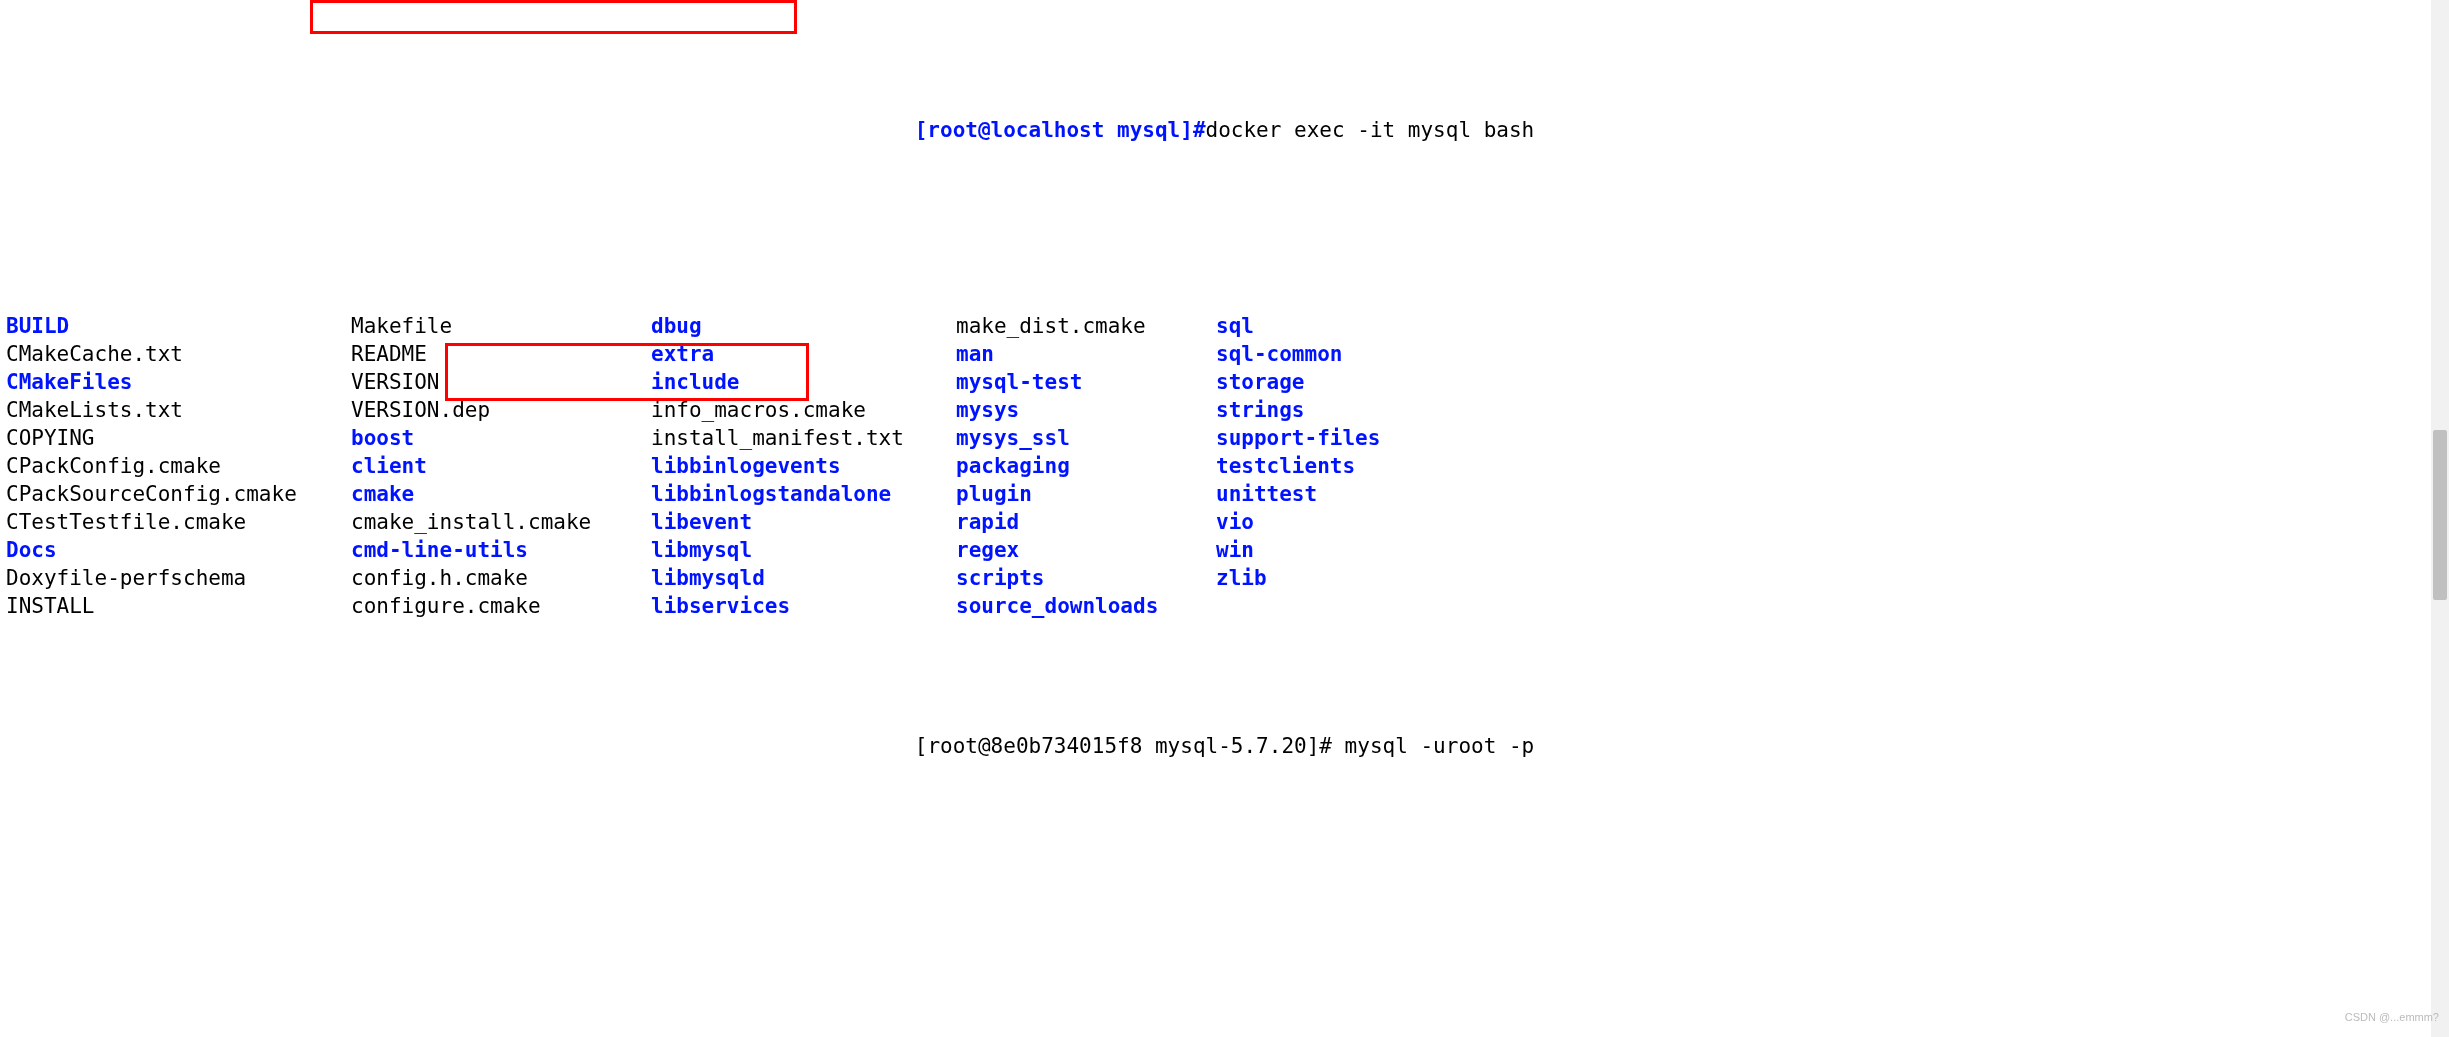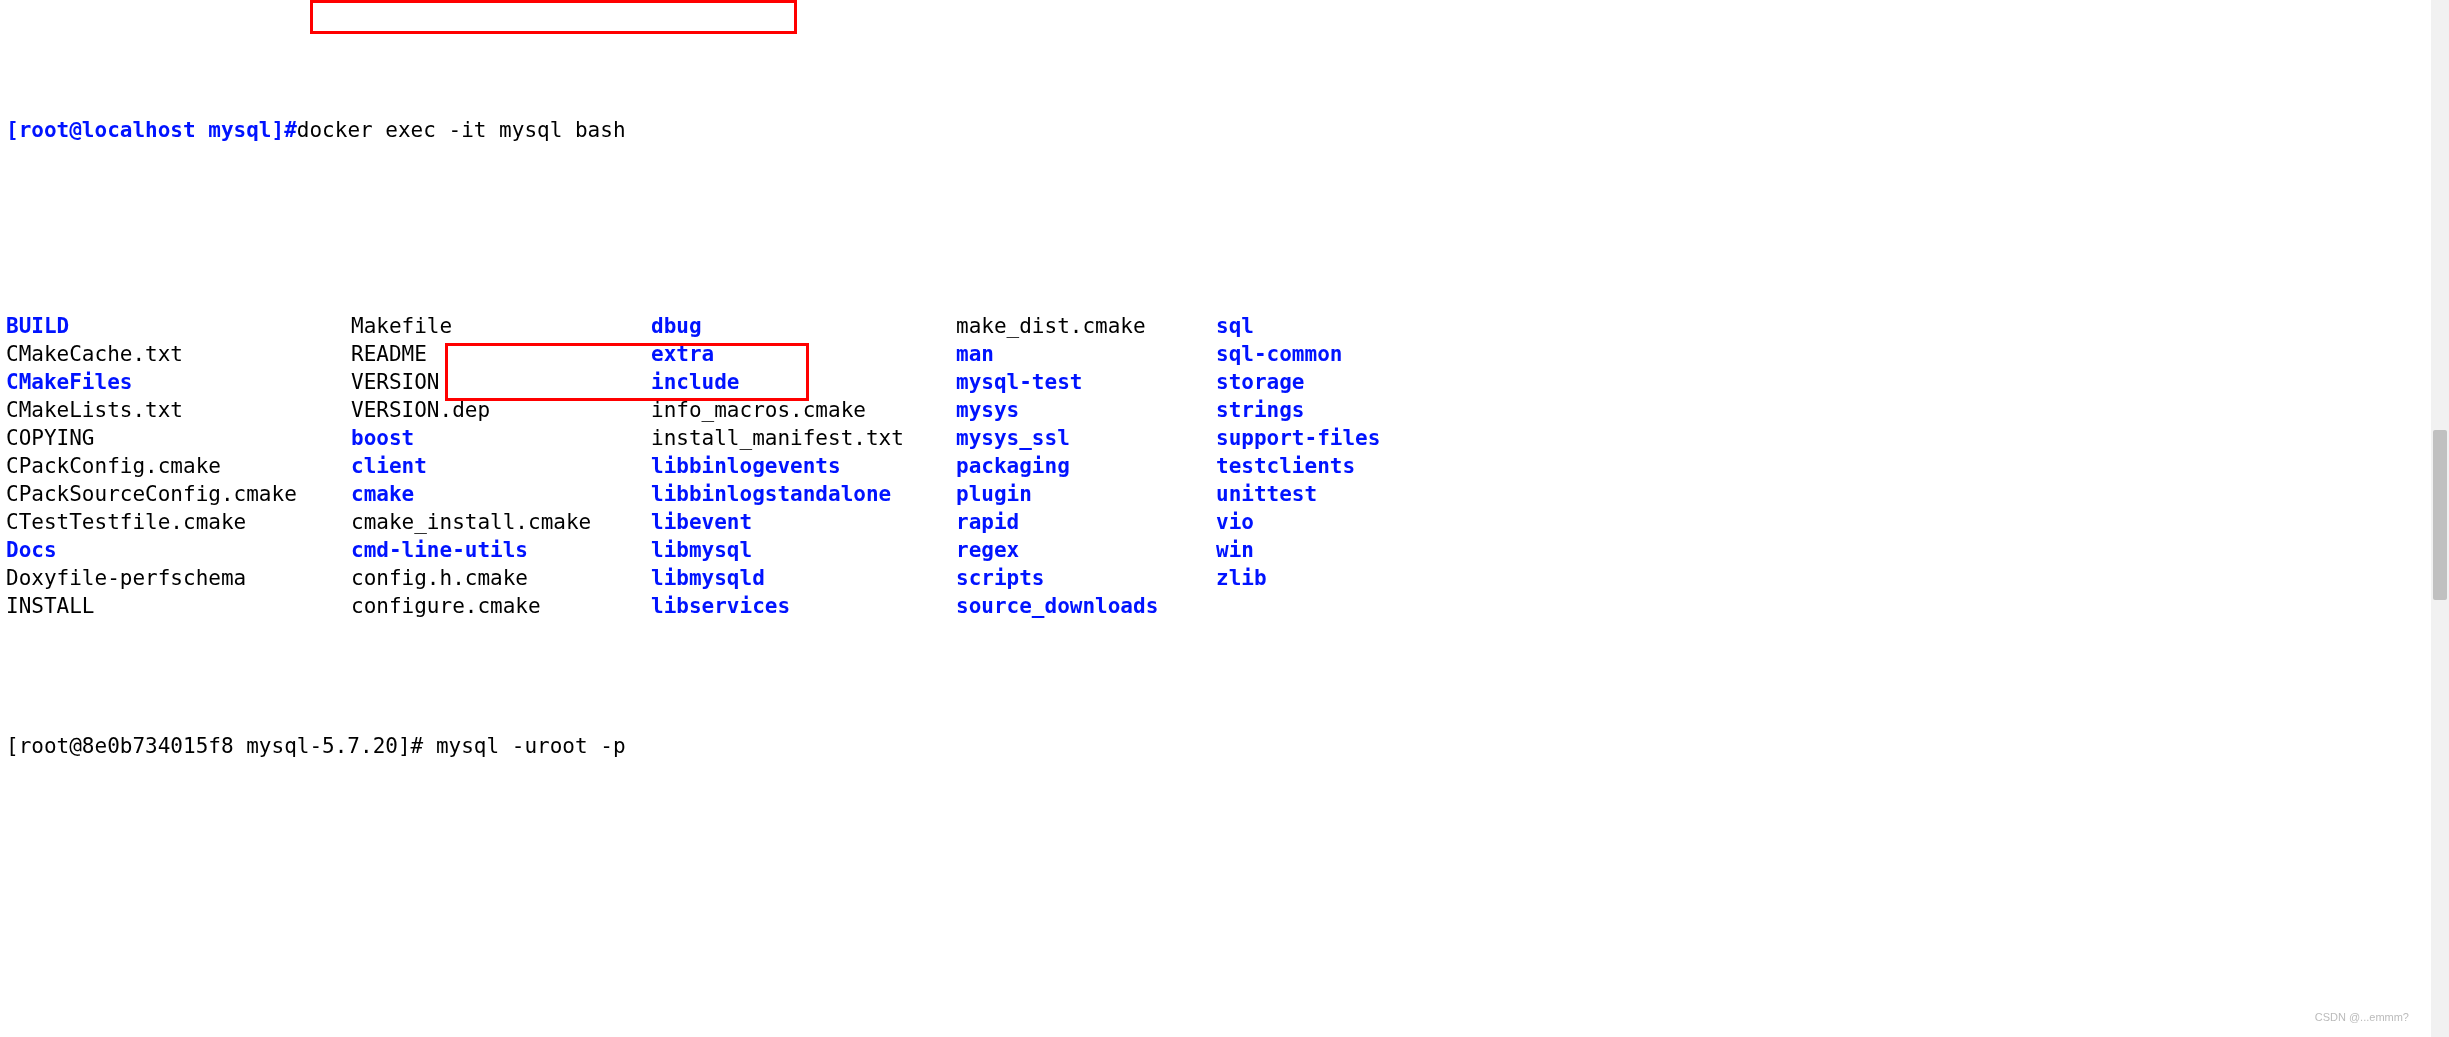--- a/index.html
+++ b/index.html
@@ -17,21 +17,21 @@
     white-space: pre;
     position: relative;
   }
   .blue { color: #0013ff; font-weight: bold; }
   .black { color: #000000; }
   .highlight-box {
     position: absolute;
     border: 3px solid #ff0000;
     pointer-events: none;
   }
-  .row { display: block; }
+  .row { display: block; text-align: center; }
   .ls-table {
     display: grid;
     grid-template-columns: 345px 300px 305px 260px auto;
   }
   .scrollbar {
     position: fixed;
     right: 0;
     top: 0;
     width: 18px;
     height: 100%;
@@ -41,21 +41,21 @@
     position: absolute;
     right: 2px;
     width: 14px;
     background: #c0c0c0;
     border-radius: 2px;
     top: 430px;
     height: 170px;
   }
   .watermark {
     position: fixed;
-    right: 40px;
+    right: 10px;
     bottom: 6px;
     font-size: 11px;
     color: #bbbbbb;
     font-family: sans-serif;
   }
 </style>
 </head>
 <body>
 
 <div class="terminal">

